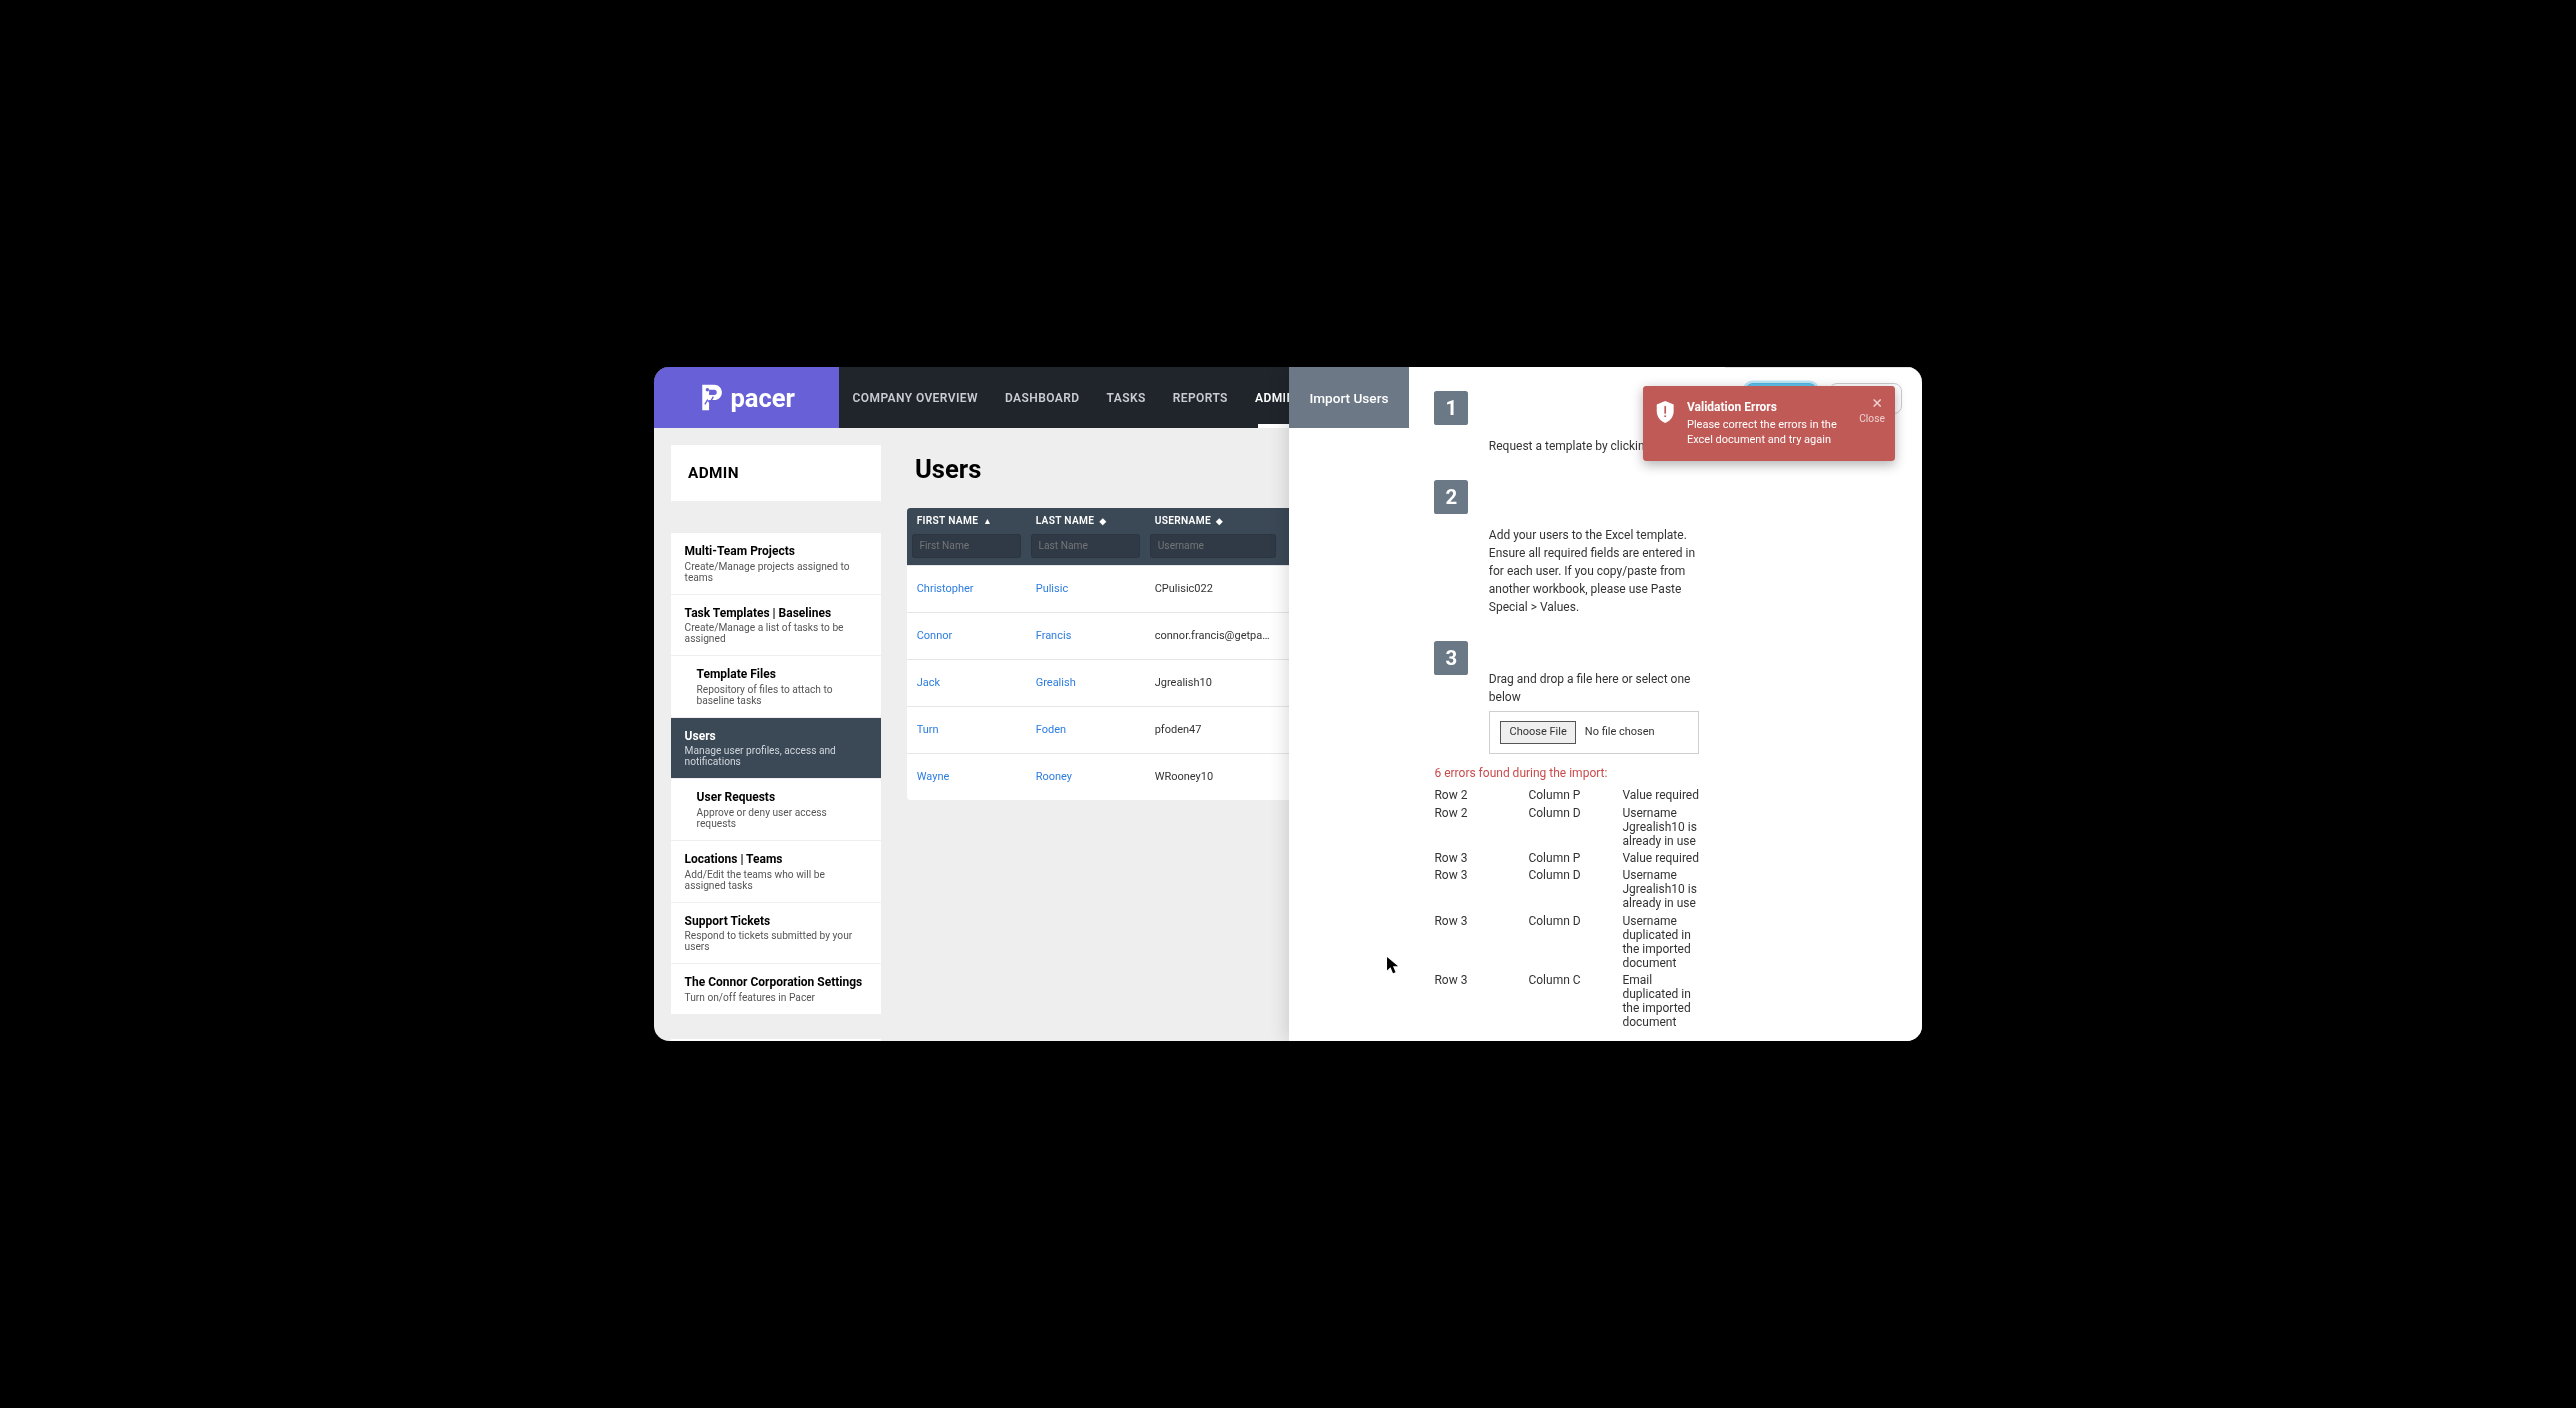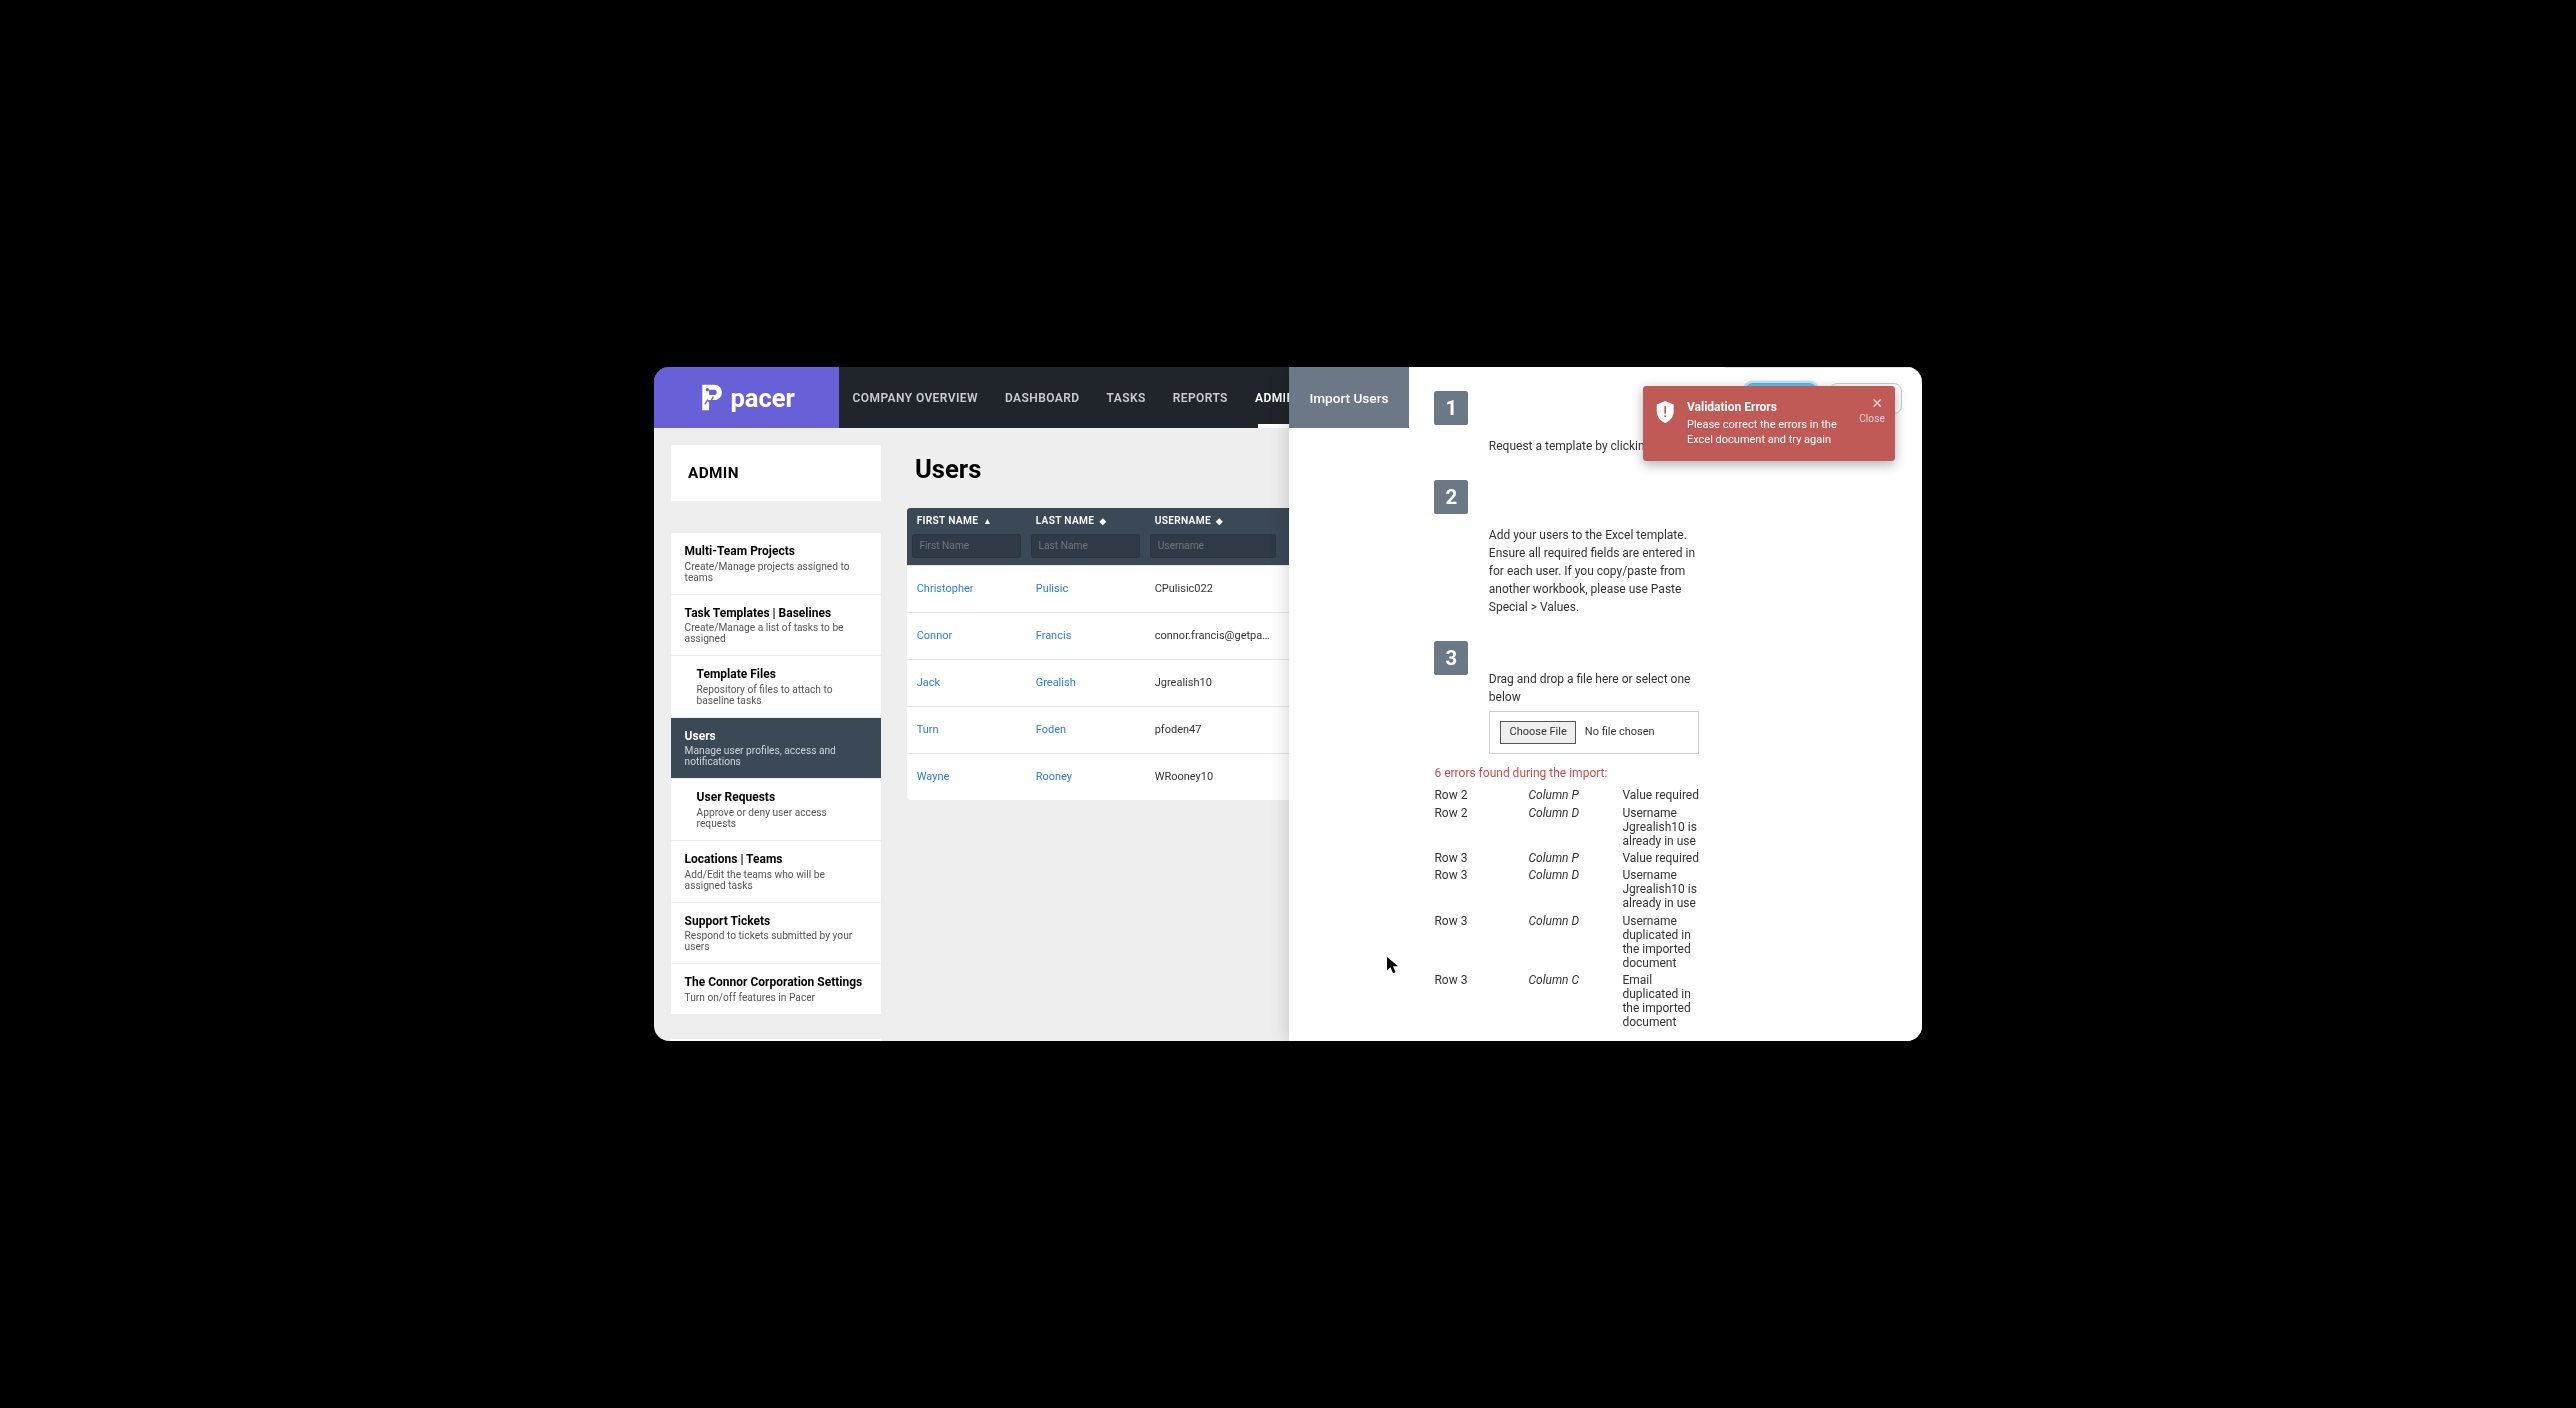--- a/index.html
+++ b/index.html
@@ -47,21 +47,21 @@
 .step-num { width:34px; height:34px; background:#6b7886; color:#fff; font-size:20.4px; font-weight:700; display:flex; align-items:center; justify-content:center; border-radius:2.6px; flex-shrink:0; }
 .step-text { padding-top:2.6px; line-height:1.5;margin-top:43px; }
 .link-inline { color:#2d7de0; cursor:pointer; }
 .file-box { border:0.9px solid #cfcfcf; padding:8.5px 10.2px; margin-top:5.1px; display:flex; align-items:center; gap:8.5px; }
 .choose-btn { border:0.9px solid #555; background:#efefef; padding:2.6px 8.5px; font-size:11px; cursor:pointer; }
 .no-file { font-size:11px; color:#333; }
 .errors-heading { color:#cb4b4b; font-size:12px; margin:12px 0 6.8px 0; }
 .error-table { font-size:12px; color:#333; }
 .error-table .erow { display:flex; padding:1.7px 0; }
 .ecol-row { width:94px; }
-.ecol-col { width:94px;font-style:italic; }
+.ecol-col { width:94px; }
 .ecol-msg { flex:1; }
 .drawer-footer { height:61px; border-top:0.9px solid #e4e4e4; display:flex; align-items:center; justify-content:flex-end; gap:12px; padding:0 20.4px; }
 .btn { height:31px; padding:0 17px; border-radius:8px; border:0.9px solid #ccc; background:#fff; font-size:12px; cursor:pointer; }
 .btn.primary { background:#61c3ee; border-color:#4fb7e5; color:#13364a; box-shadow:0 0 0 2.6px rgba(97,195,238,.4); }
 .toast { position:absolute; top:19px; right:27px; width:252px; background:#c05a57; color:#fff; border-radius:3.4px; padding:13.6px 34px 13.6px 44px; box-shadow:0 3.4px 12px rgba(0,0,0,.3); }
 .toast-title { font-weight:700; font-size:12px; margin-bottom:3.4px; }
 .toast-msg { font-size:11px; line-height:1.4; }
 .toast-x { position:absolute; top:8.5px; right:12px; font-size:13.6px; color:#edd4d3; cursor:pointer; }
 .toast-close-label { position:absolute; top:27px; right:10.2px; font-size:10.2px; color:#eecfcd; cursor:pointer; }
 .toast-icon { position:absolute; left:12px; top:15.3px; }

